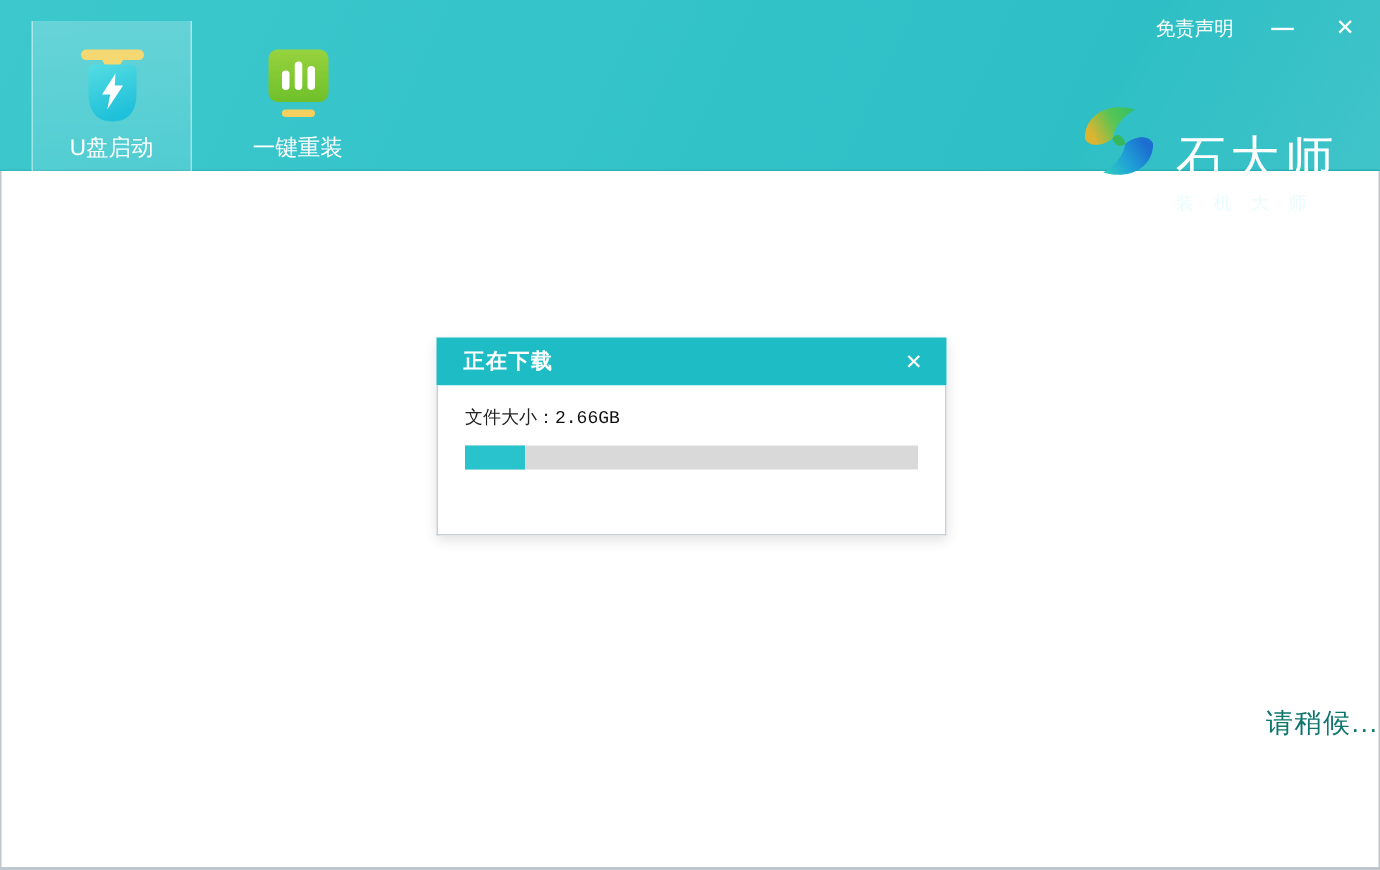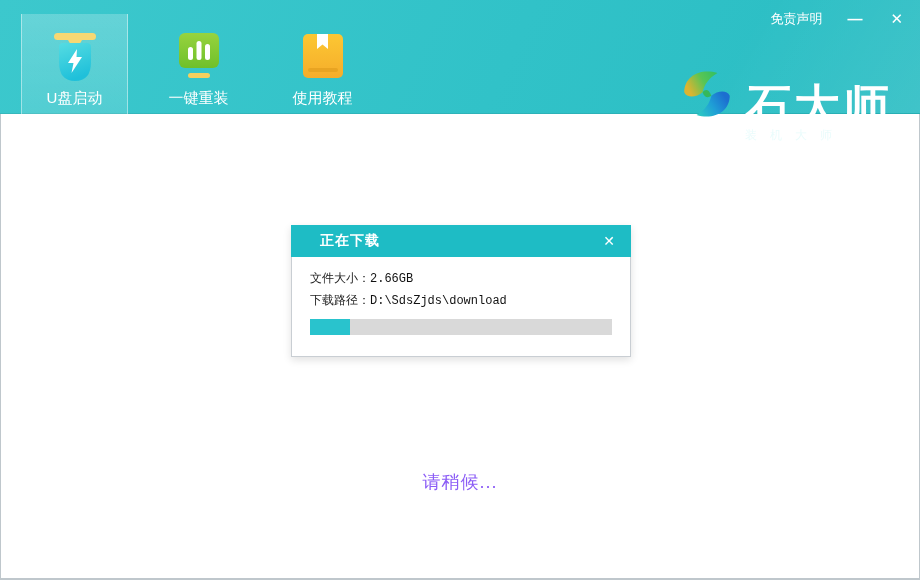--- a/index.html
+++ b/index.html
@@ -33,38 +33,38 @@
     background:linear-gradient(180deg,rgba(255,255,255,0.22),rgba(255,255,255,0.12));
     border-left:1px solid rgba(255,255,255,0.45);
     border-right:1px solid rgba(255,255,255,0.45);
   }
   .tab .icon{width:48px;height:54px;display:block;}
   .tab-label{color:#fff;font-size:15px;margin-top:5px;white-space:nowrap;}
 
   
   .logo{position:absolute;top:48px;right:28px;display:flex;align-items:center;gap:10px;z-index:4;}
   .logo-swirl{width:56px;height:58px;}
-  .logo-title{color:#fff;font-size:46px;font-weight:bold;letter-spacing:3px;line-height:36px;margin-top:40px;}
+  .logo-title{color:#fff;font-size:33px;font-weight:normal;letter-spacing:3px;line-height:36px;margin-top:40px;}
   .logo-subtitle{color:#eafcfc;font-size:12px;letter-spacing:13px;margin-top:3px;white-space:nowrap;}
 
   
   .main-area{
     position:absolute;top:114px;left:0;width:920px;height:466px;background:#fff;
     border-left:1px solid #bfc7cc;border-right:1px solid #bfc7cc;border-bottom:2px solid #bfc7cc;
   }
   .status-text{
-    position:absolute;top:356px;left:0;width:100%;text-align:center;
-    color:#8b5cf6;font-size:18px;letter-spacing:1px;
+    position:absolute;top:356px;left:0;width:100%;text-align:right;
+    color:#0f766e;font-size:18px;letter-spacing:1px;
   }
 
   
   .dialog{position:absolute;left:290px;top:111px;width:340px;box-shadow:0 3px 8px rgba(0,0,0,0.12);}
   .dialog-titlebar{
     height:32px;background:#1ebcc5;display:flex;align-items:center;justify-content:space-between;
-    padding:0 12px 0 29px;
+    padding:0 12px 0 18px;
   }
   .dialog-title{color:#fff;font-size:14px;font-weight:bold;letter-spacing:1px;}
   .dialog-close{color:#fff;font-size:14px;font-weight:bold;cursor:pointer;padding:2px 4px;}
   .dialog-body{
     background:#fff;border:1px solid #c9ced3;border-top:none;
     padding:11px 18px 15px 18px;height:100px;
   }
   .d-row{font-size:12px;color:#222;line-height:21px;white-space:nowrap;}
   .d-label{color:#222;}
   .d-value{font-family:"Liberation Mono","DejaVu Sans Mono",monospace;color:#111;}
@@ -117,36 +117,20 @@
             <rect x="4" y="3" width="40" height="35" rx="6" fill="url(#g1)"></rect>
             <rect x="13" y="17" width="5" height="13" rx="2.5" fill="#fff"></rect>
             <rect x="21.5" y="11" width="5" height="19" rx="2.5" fill="#fff"></rect>
             <rect x="30" y="14" width="5" height="16" rx="2.5" fill="#fff"></rect>
             <rect x="13" y="43" width="22" height="5" rx="2.5" fill="#f6d05e"></rect>
           </svg>
         </span>
         <span class="tab-label">一键重装</span>
       </div>
 
-      <div class="tab">
-        <span class="icon">
-          <svg viewBox="0 0 48 54" width="48" height="54">
-            <defs>
-                <linearGradient id="g3" x1="0" y1="0" x2="0" y2="1">
-              <stop offset="0" stop-color="#fcc733"></stop>
-                  <stop offset="1" stop-color="#f5ad2b"></stop>
-            </linearGradient>
-              </defs>
-            <rect x="4" y="4" width="40" height="44" rx="5" fill="url(#g3)"></rect>
-            <path d="M18 4 h11 v15 l-5.5,-4.5 l-5.5,4.5 z" fill="#fff"></path>
-            <rect x="9" y="38" width="30" height="4" rx="2" fill="#e8a422"></rect>
-          </svg>
-        </span>
-        <span class="tab-label">使用教程</span>
-      </div>
     </nav>
 
     <div class="logo">
       <span>
         <svg class="logo-swirl" viewBox="0 0 64 64">
           <defs>
             <linearGradient id="lg1" x1="0" y1="0.4" x2="1" y2="0">
               <stop offset="0" stop-color="#dcb431"></stop>
                 <stop offset="0.5" stop-color="#58c554"></stop>
                 <stop offset="1" stop-color="#2fbf63"></stop>
@@ -173,23 +157,20 @@
 
     <div class="dialog">
       <div class="dialog-titlebar">
         <span class="dialog-title">正在下载</span>
         <span class="dialog-close">✕</span>
       </div>
       <div class="dialog-body">
         <div class="d-row">
           <span class="d-label">文件大小：</span><span class="d-value">2.66GB</span>
         </div>
-        <div class="d-row">
-          <span class="d-label">下载路径：</span><span class="d-value">D:\SdsZjds\download</span>
-        </div>
         <div class="progress-track">
           <div class="progress-fill" style="width: 13.41%;"></div>
         </div>
       </div>
     </div>
 
     <div class="status-text">请稍候...</div>
   </main>
 </div>
 

